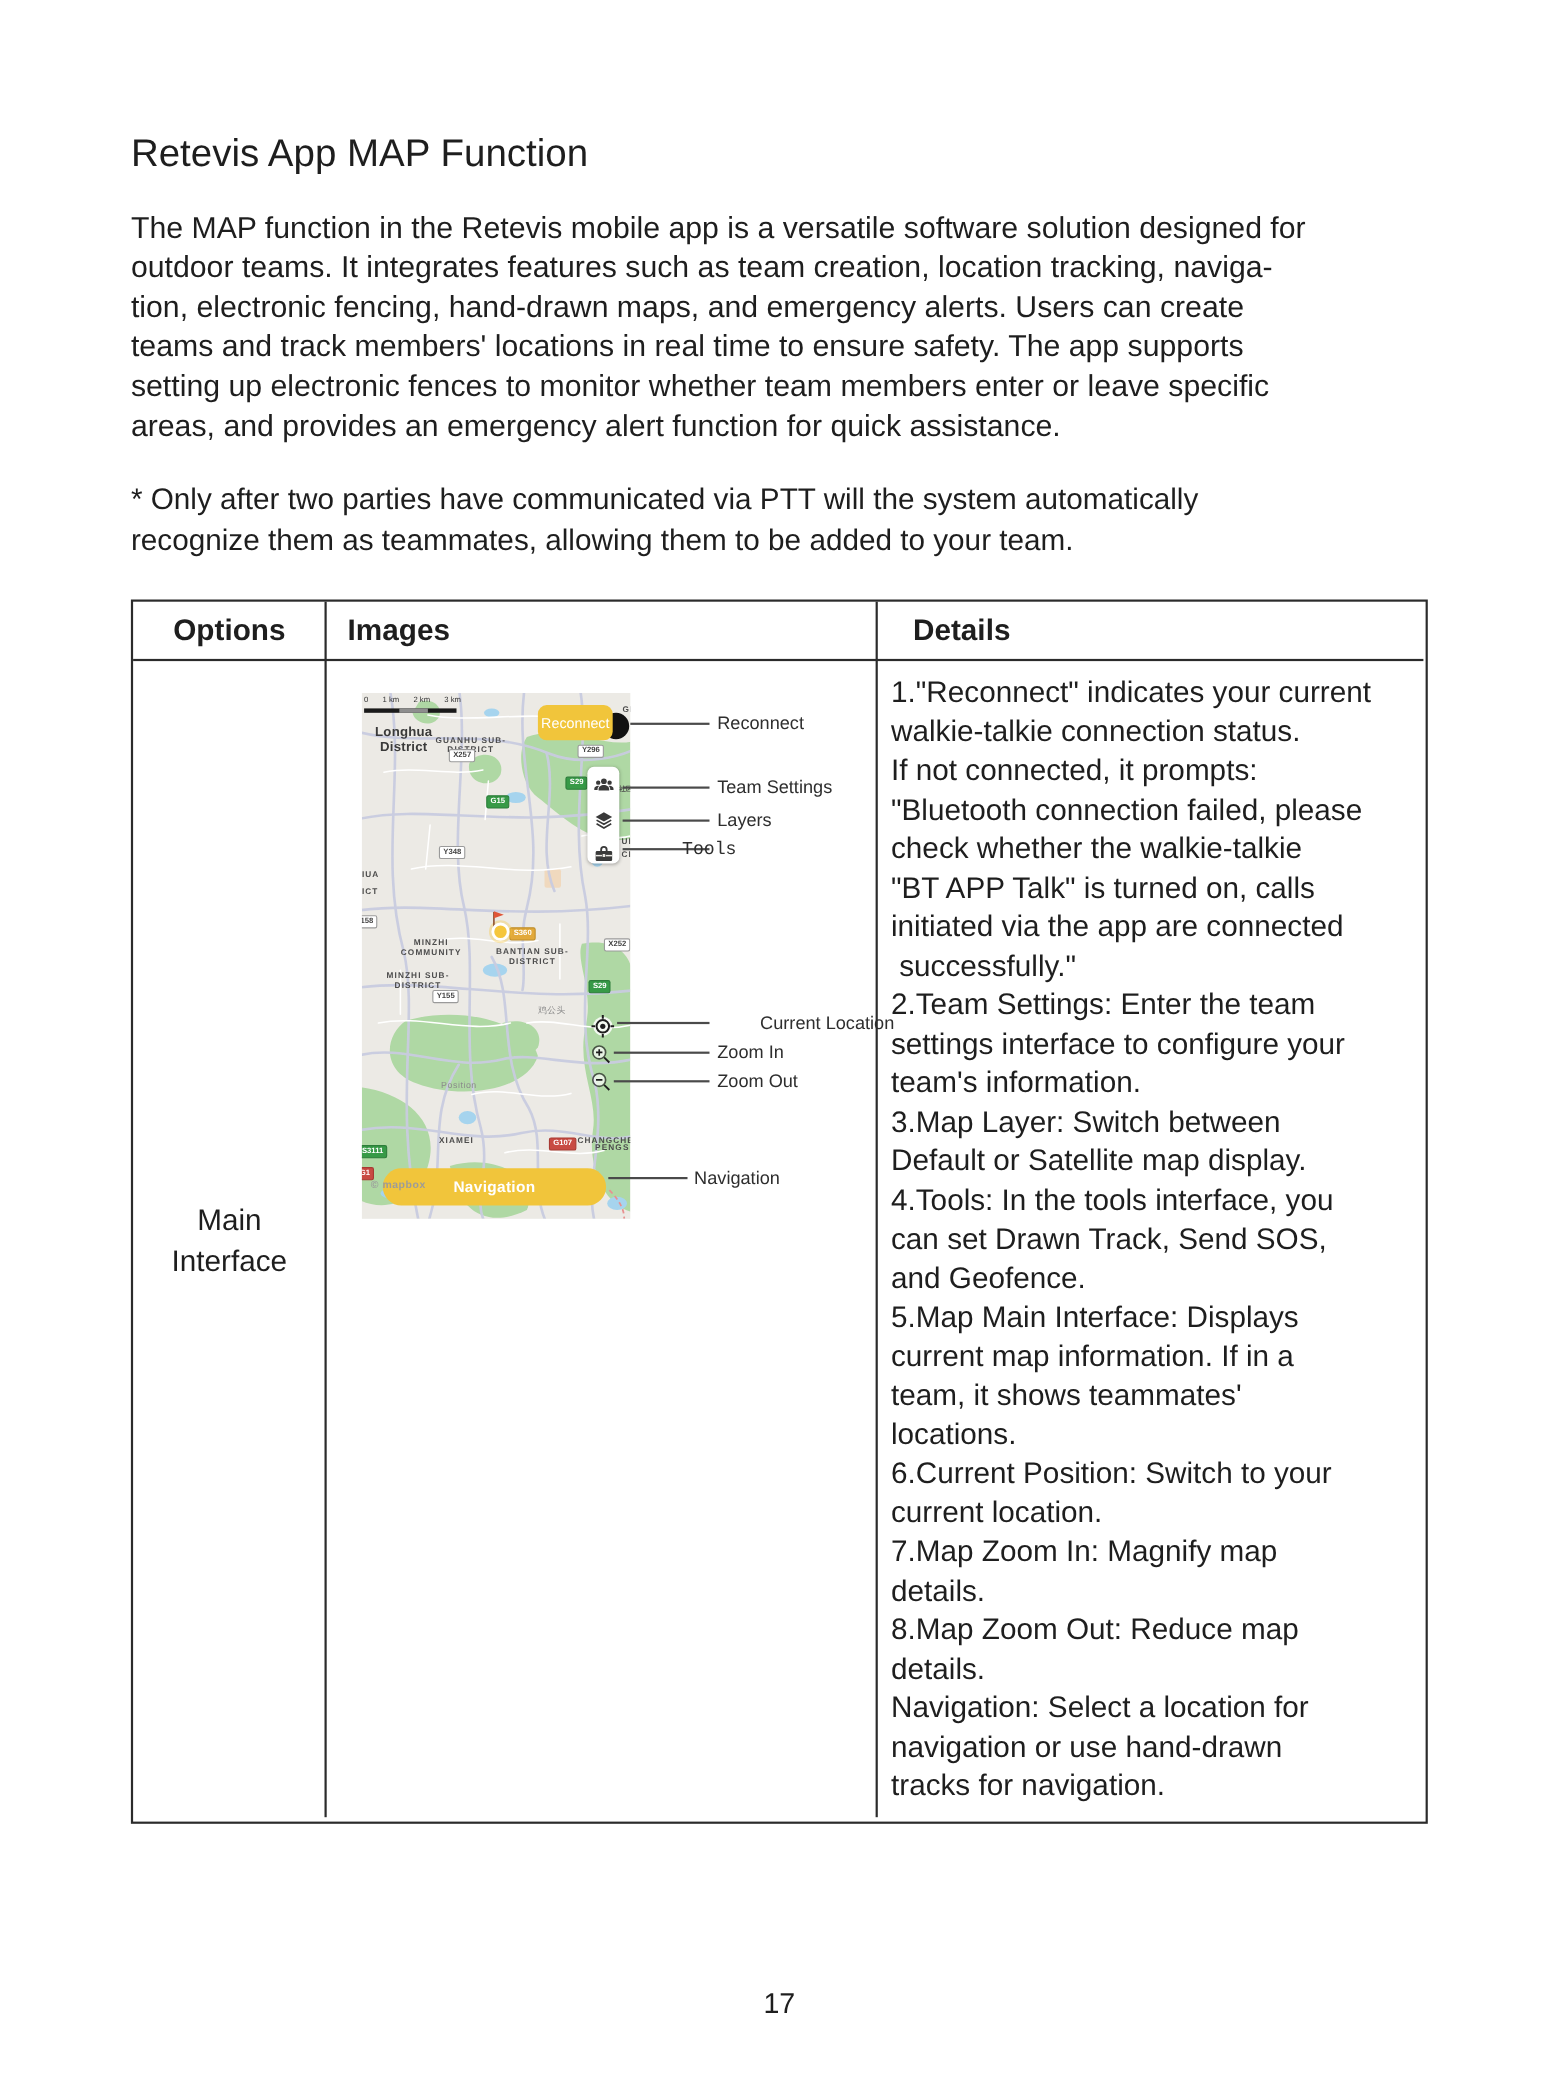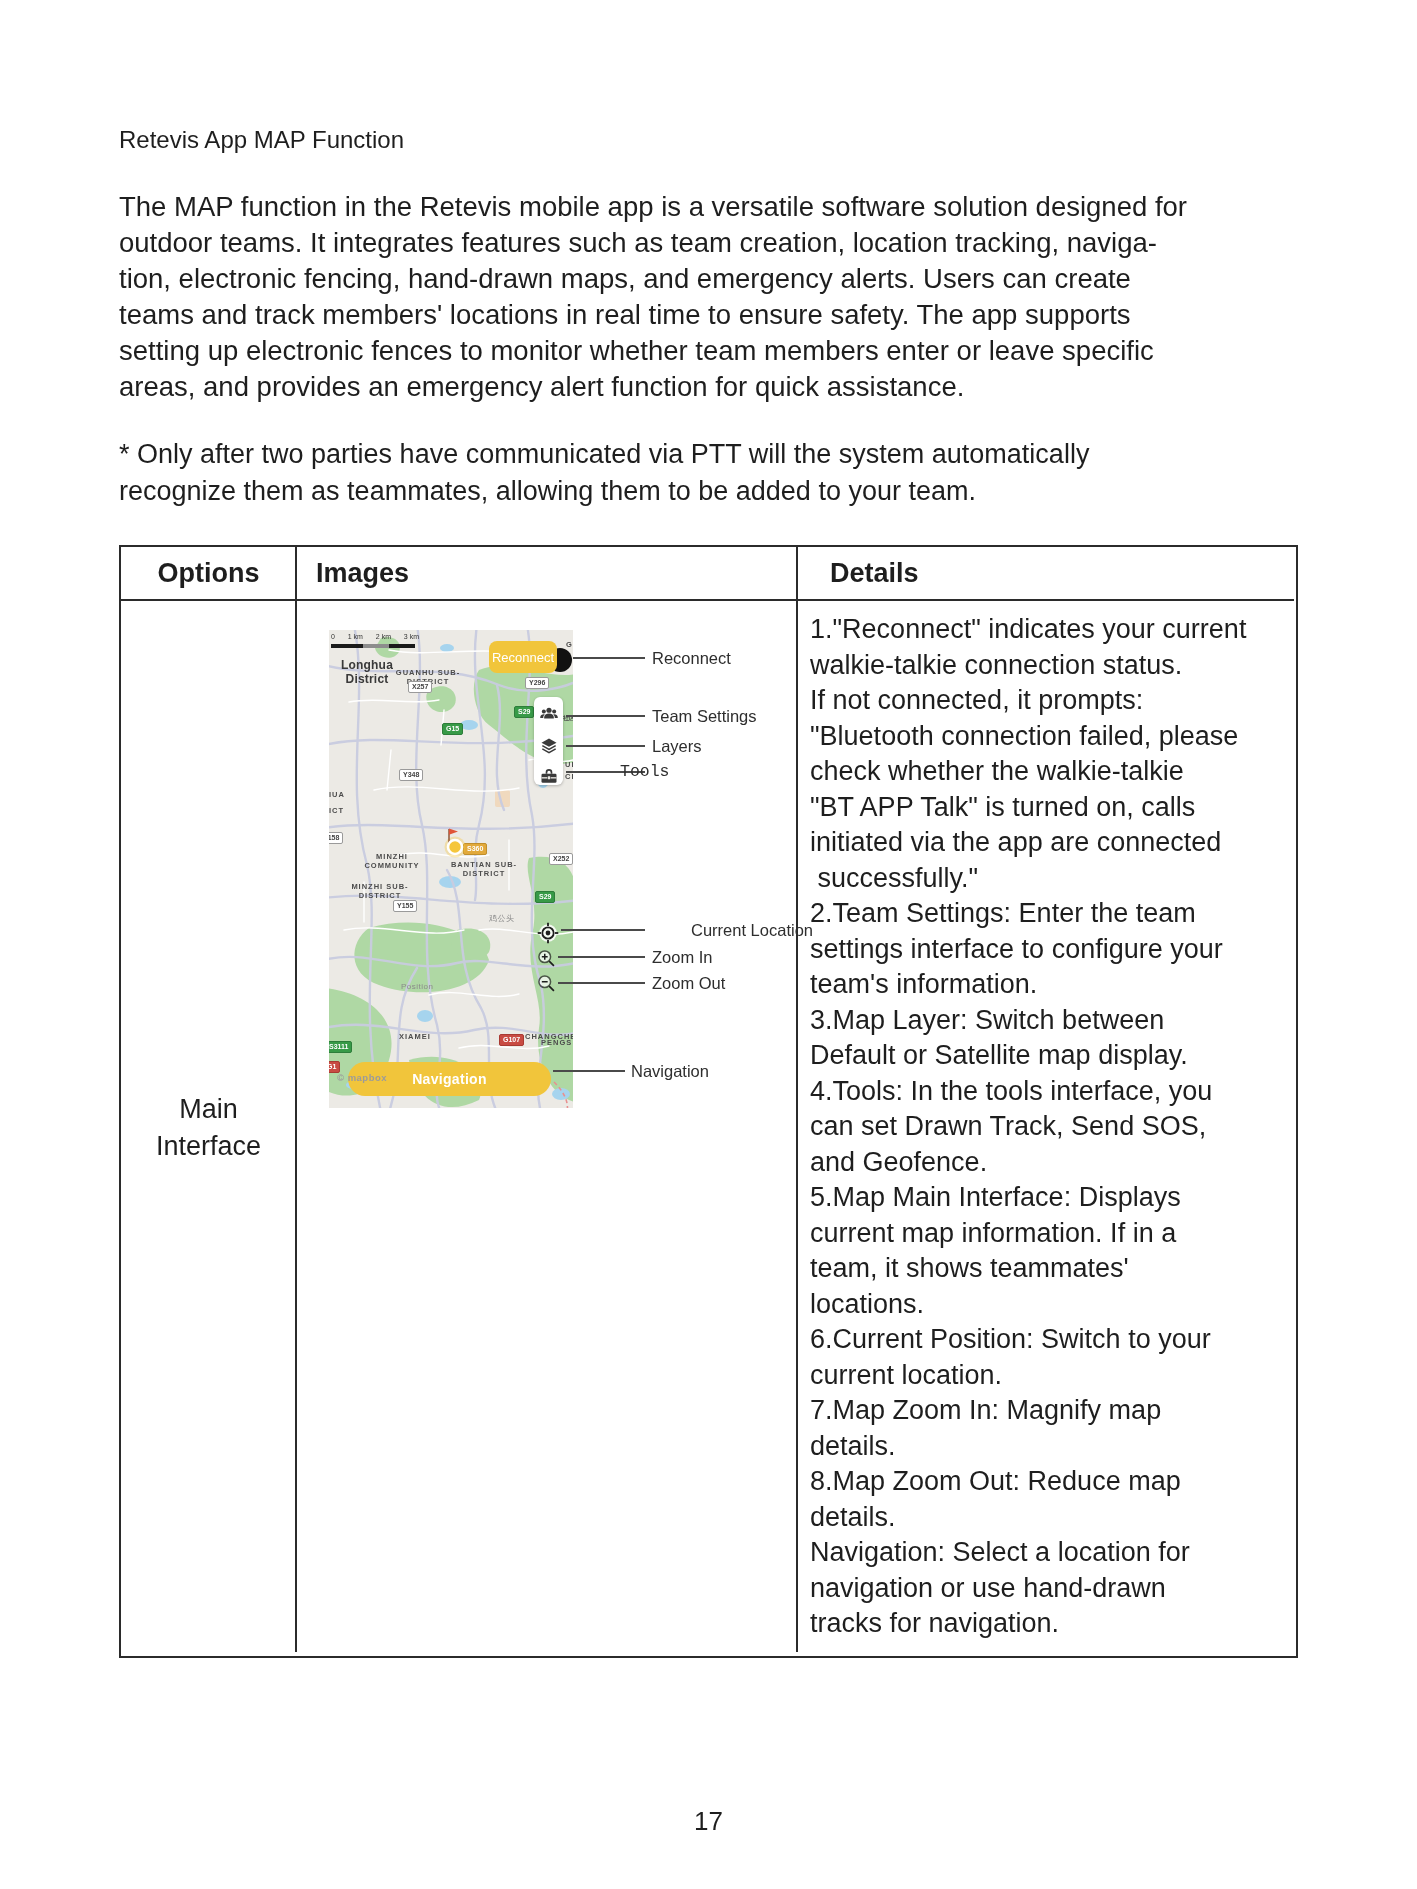--- a/index.html
+++ b/index.html
@@ -3,21 +3,21 @@
 <meta charset="utf-8">
 <style>
   html,body{margin:0;padding:0;background:#ffffff;}
   body{
     position:relative;width:1417px;height:1889px;
     font-family:"Liberation Sans", sans-serif;color:#1e1e1e;overflow:hidden;
   }
   .abs{position:absolute;}
   .pre{white-space:pre;}
   
-  .doc-title{left:119px;top:122px;font-size:24px;line-height:36px;}
+  .doc-title{left:119px;top:122px;font-size:35px;line-height:36px;}
   .intro{left:119px;top:189px;font-size:27.5px;line-height:36px;}
   .note{left:119px;top:436px;font-size:27px;line-height:37px;}
   .pagenum{left:0;top:1806px;width:100%;text-align:center;font-size:26px;}
   
   .tbl-frame{left:119px;top:545px;width:1175px;height:1109px;border:2px solid #2b2b2b;box-sizing:content-box;}
   .vline{background:#2b2b2b;width:2px;}
   .hline{background:#2b2b2b;height:2px;}
   .th{font-size:27px;font-weight:700;top:558px;}
   .cell-option{left:121px;top:601px;width:175px;height:1053px;display:flex;align-items:center;justify-content:center;text-align:center;font-size:27px;line-height:37px;}
   .cell-details{left:810px;top:612px;font-size:27px;line-height:35.5px;}

